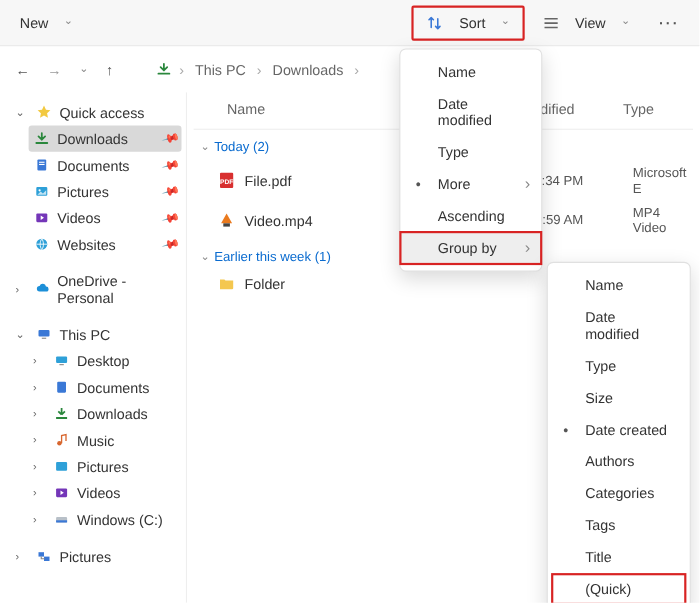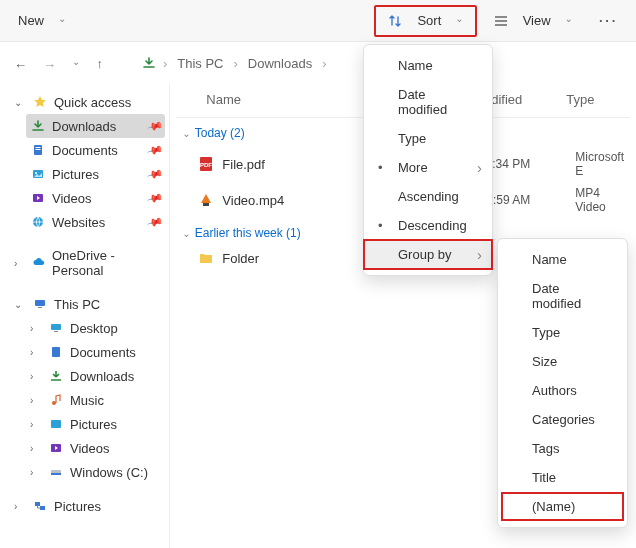--- a/index.html
+++ b/index.html
@@ -319,51 +319,51 @@
     </div>
   <div class="menu-item">
       <span>Type</span>
     </div>
   <div class="menu-item bullet has-sub">
       <span>More</span>
     </div>
   <div class="menu-item">
       <span>Ascending</span>
     </div>
-  <div class="menu-item bullet">
-      <span>Descending</span>
-    </div>
   <div class="menu-item has-sub annot annot-box">
     <span>Group by</span>
     <span class="annot-border" style="left:-1px;top:-1px;right:-1px;bottom:-1px;"></span>
   </div>
 </div>
 
 <div class="menu" style="left:497px; top:238px; width:131px;">
   <div class="menu-item">
       <span>Name</span>
     </div>
   <div class="menu-item">
       <span>Date modified</span>
     </div>
   <div class="menu-item">
       <span>Type</span>
     </div>
   <div class="menu-item">
       <span>Size</span>
     </div>
+  <div class="menu-item bullet">
+      <span>Date created</span>
+    </div>
   <div class="menu-item">
       <span>Authors</span>
     </div>
   <div class="menu-item">
       <span>Categories</span>
     </div>
   <div class="menu-item">
       <span>Tags</span>
     </div>
   <div class="menu-item">
       <span>Title</span>
     </div>
   <div class="menu-item annot-box">
-    <span>(Name)</span>
+    <span>(Quick)</span>
     <span class="annot-border" style="left:3px;top:0;right:3px;bottom:0;"></span>
   </div>
 </div>
 
 </body></html>

